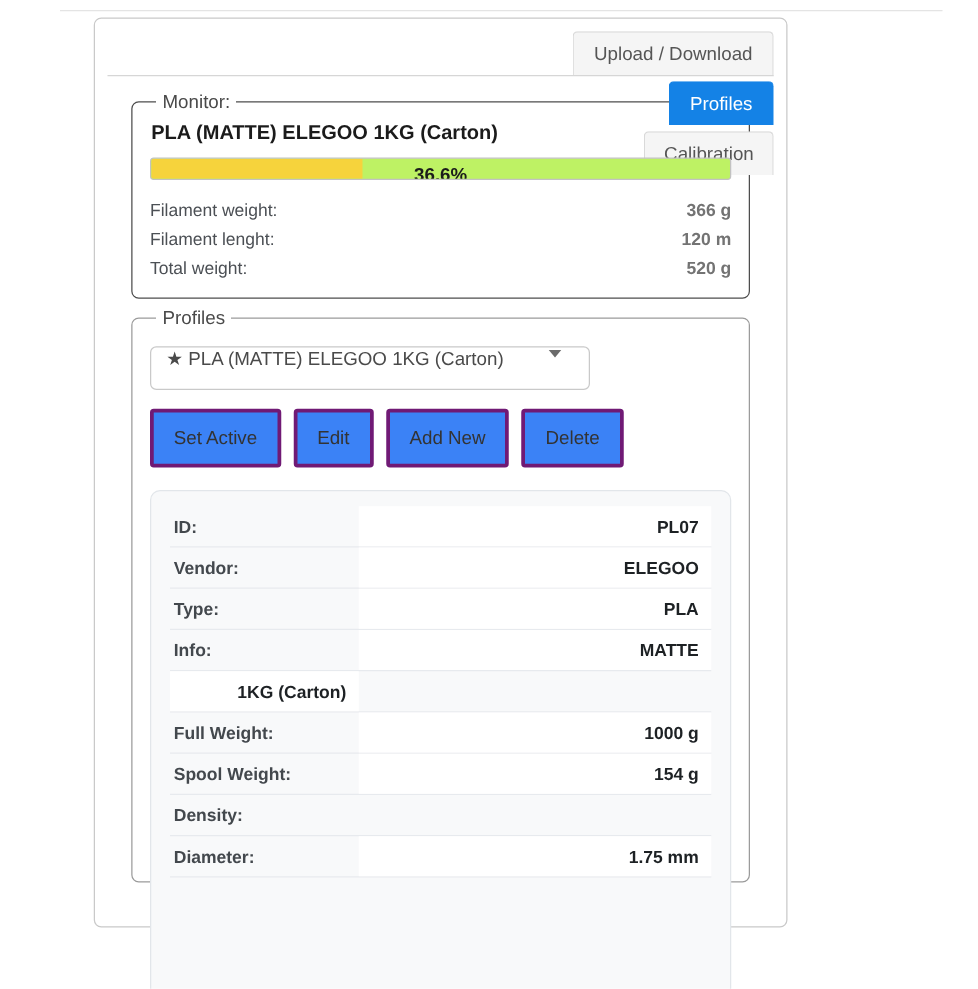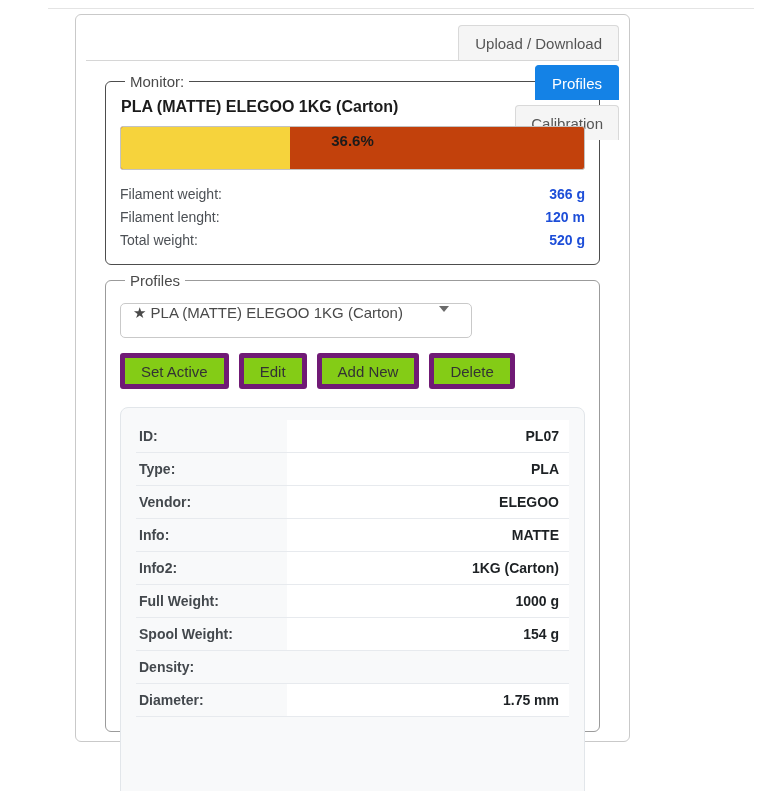--- a/index.html
+++ b/index.html
@@ -76,24 +76,24 @@
   }
   
   .active-profile-name {
     font-size: 16px;
     font-weight: bold;
     color: #1b1b1b;
     margin: 6px 0 10px 1px;
   }
   .progressbar {
     position: relative;
-    height: 44px;
+    height: 18px;
     border: 1px solid #c2c2c2;
     border-radius: 3px;
-    background: #c2410c;
+    background: #bef264;
     overflow: hidden;
     margin-bottom: 13px;
   }
   .progress-fill {
     position: absolute;
     left: 0; top: 0; bottom: 0;
     width: 36.6%;
     background: #f6d33c;
   }
   .progress-label {
@@ -105,21 +105,21 @@
     font-weight: bold;
     color: #1b1b1b;
   }
   .stat-row {
     display: flex;
     justify-content: space-between;
     line-height: 23px;
     font-size: 14px;
   }
   .stat-label { color: #4c5055; }
-  .stat-value { font-weight: bold; color: #1d4ed8; }
+  .stat-value { font-weight: bold; color: #737373; }
   
   .profile-select {
     margin-top: 12px;
     width: 352px;
     height: 35px;
     background: #ffffff;
     border: 1px solid #c9c9c9;
     border-radius: 5px;
     display: flex;
     justify-content: space-between;
@@ -137,24 +137,24 @@
     border-right: 5px solid transparent;
     border-top: 6px solid #6b6b6b;
     margin-top: 2px;
   }
   .button-row {
     display: flex;
     gap: 10px;
     margin-top: 15px;
   }
   .btn {
-    height: 36px;
+    height: 47px;
     padding: 0 16px;
-    background: #84cc16;
-    border: 5px solid #701a75;
+    background: #3b82f6;
+    border: 3px solid #701a75;
     border-radius: 3px;
     font-size: 15px;
     color: #333333;
     font-family: inherit;
     cursor: pointer;
     white-space: nowrap;
   }
   
   .details-card {
     margin-top: 18px;
@@ -235,33 +235,32 @@
       <button class="btn">Add New</button>
       <button class="btn">Delete</button>
     </div>
 
     <div class="details-card">
       <div class="field-row">
         <span class="field-label">ID:</span>
         <span class="field-value">PL07</span>
       </div>
       <div class="field-row">
+        <span class="field-label">Vendor:</span>
+        <span class="field-value">ELEGOO</span>
+      </div>
+      <div class="field-row">
         <span class="field-label">Type:</span>
         <span class="field-value">PLA</span>
       </div>
       <div class="field-row">
-        <span class="field-label">Vendor:</span>
-        <span class="field-value">ELEGOO</span>
-      </div>
-      <div class="field-row">
         <span class="field-label">Info:</span>
         <span class="field-value">MATTE</span>
       </div>
       <div class="field-row">
-        <span class="field-label">Info2:</span>
         <span class="field-value">1KG (Carton)</span>
       </div>
       <div class="field-row">
         <span class="field-label">Full Weight:</span>
         <span class="field-value">1000 g</span>
       </div>
       <div class="field-row">
         <span class="field-label">Spool Weight:</span>
         <span class="field-value">154 g</span>
       </div>

